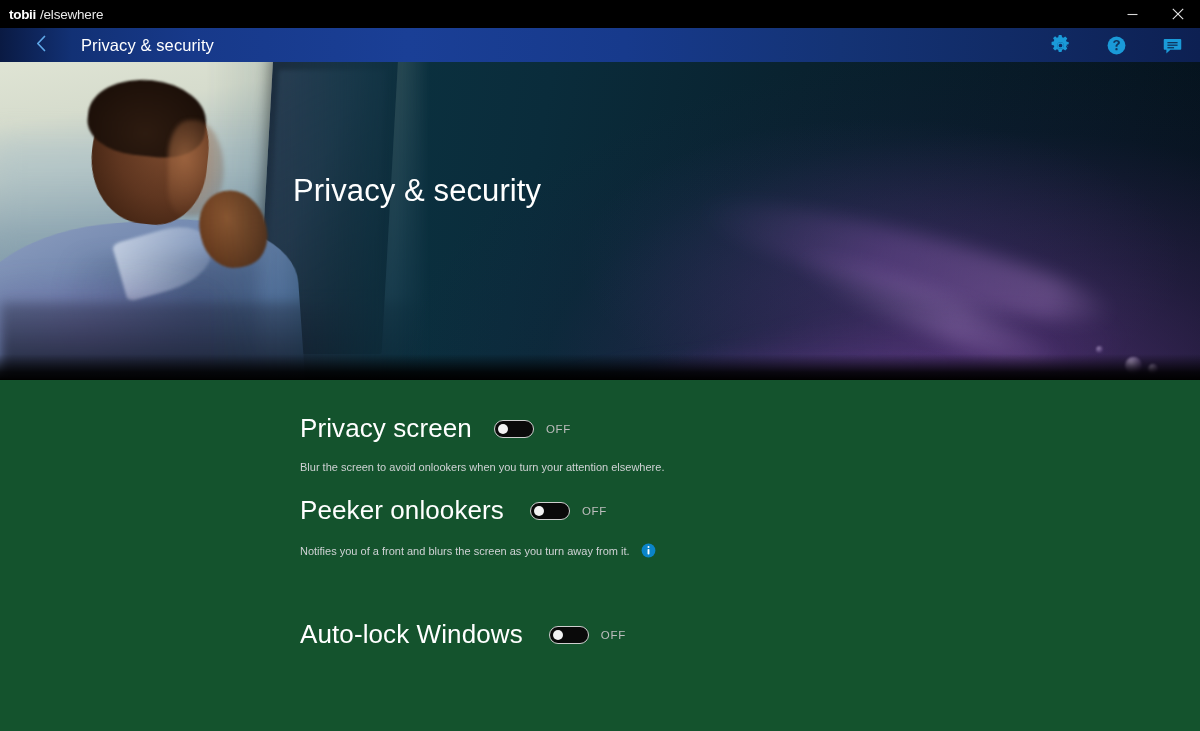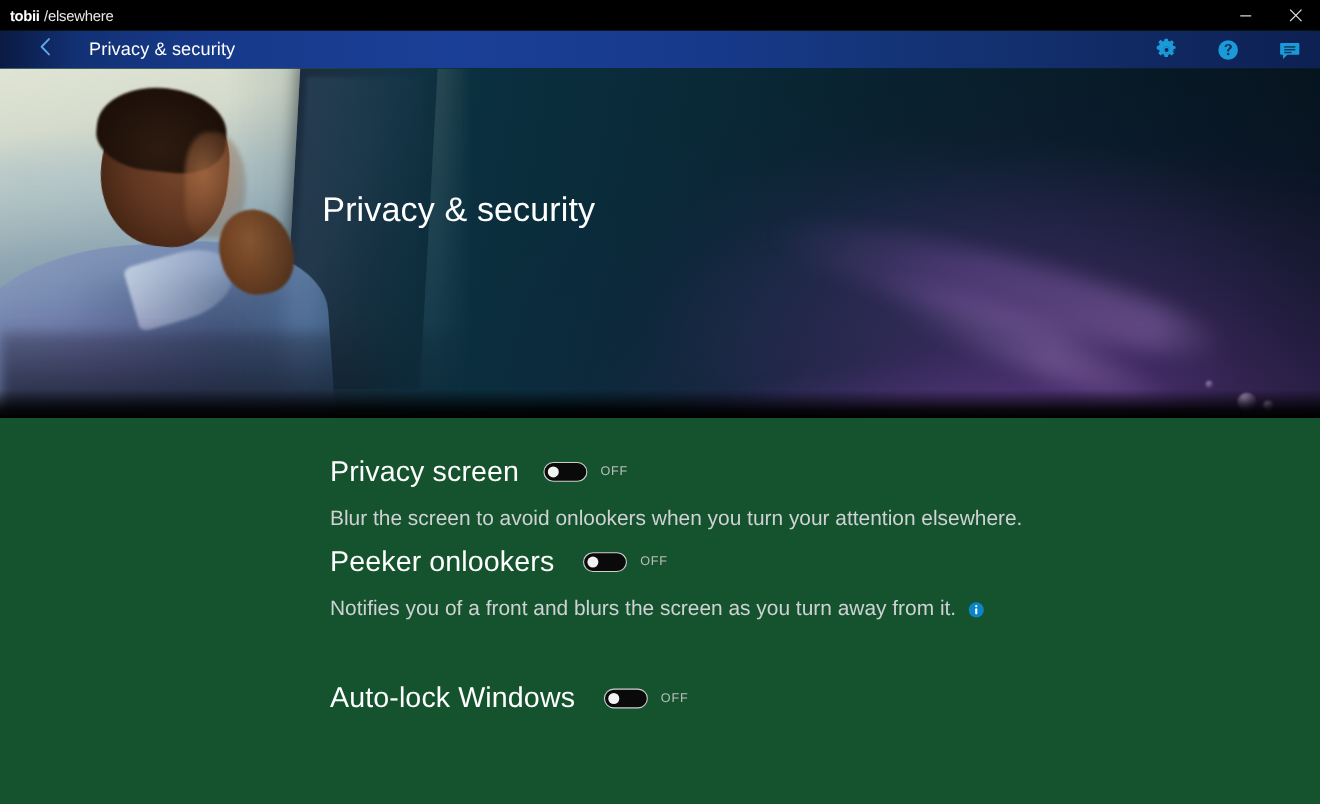--- a/index.html
+++ b/index.html
@@ -333,21 +333,21 @@
   .toggle-state {
     margin-left: 12px;
     color: #bdbdbd;
     font-size: 11.5px;
     letter-spacing: 0.7px;
   }
   .row-desc {
     display: flex;
     align-items: center;
     color: #cfd2d4;
-    font-size: 19px;
+    font-size: 11px;
     font-weight: 400;
   }
   .info-icon {
     margin-left: 11px;
     display: inline-flex;
     align-items: center;
   }
   .info-icon svg { display: block; }
 </style>
 </head>

